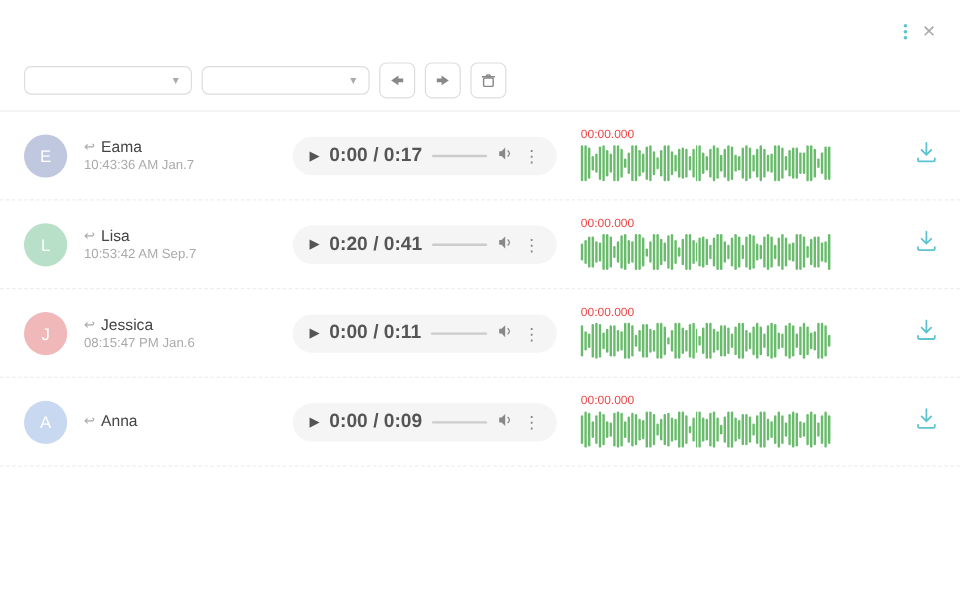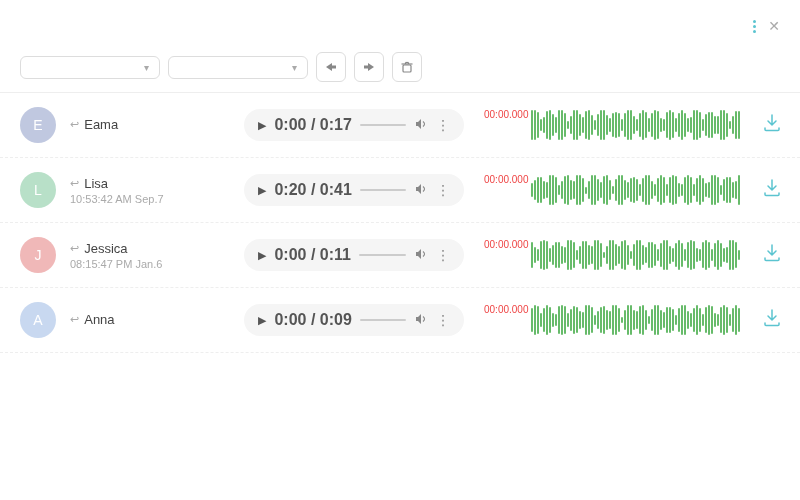--- a/index.html
+++ b/index.html
@@ -175,21 +175,21 @@
     }
 
     .audio-more {
       color: #888;
       font-size: 14px;
       cursor: pointer;
     }
 
     .waveform-section {
       display: flex;
-      flex-direction: row;
+      flex-direction: column;
       gap: 2px;
       flex: 1;
       max-width: 220px;
       padding-left: 12px;
     }
 
     .waveform-time {
       font-size: 10px;
       color: #e44;
     }
@@ -275,20 +275,21 @@
 </div>
 
 <div class="calls-list" id="calls-list">
     <div class="call-item">
     <div class="avatar" style="background:#c0c8e0">E</div>
     <div class="call-info">
       <div class="call-name">
         <span class="call-arrow">↩</span>
         <span>Eama</span>
       </div>
+      <div class="call-time">10:43:36 AM Jan.7</div>
     </div>
     <div class="audio-section">
       <div class="audio-player">
         <span class="play-btn">▶</span>
         <span class="audio-time">0:00 / 0:17</span>
         <div class="audio-progress"></div>
         <span class="audio-volume">
           <svg width="14" height="14" viewBox="0 0 14 14" fill="#888">
             <path d="M2 5h2l3-3v10l-3-3H2z"></path>
             <path d="M9 4.5c1 .8 1.5 1.5 1.5 2.5s-.5 1.7-1.5 2.5" stroke="#888" stroke-width="1.1" fill="none"></path>

